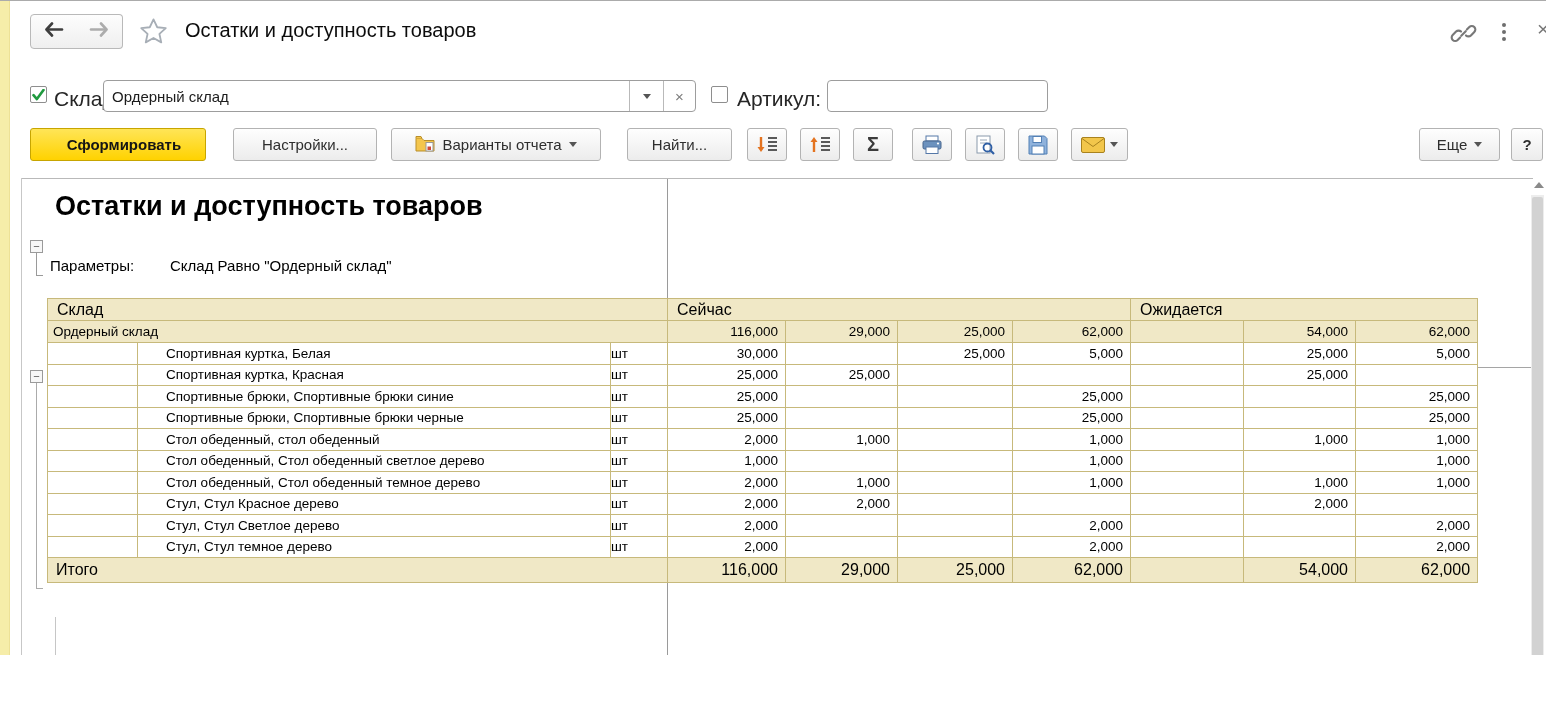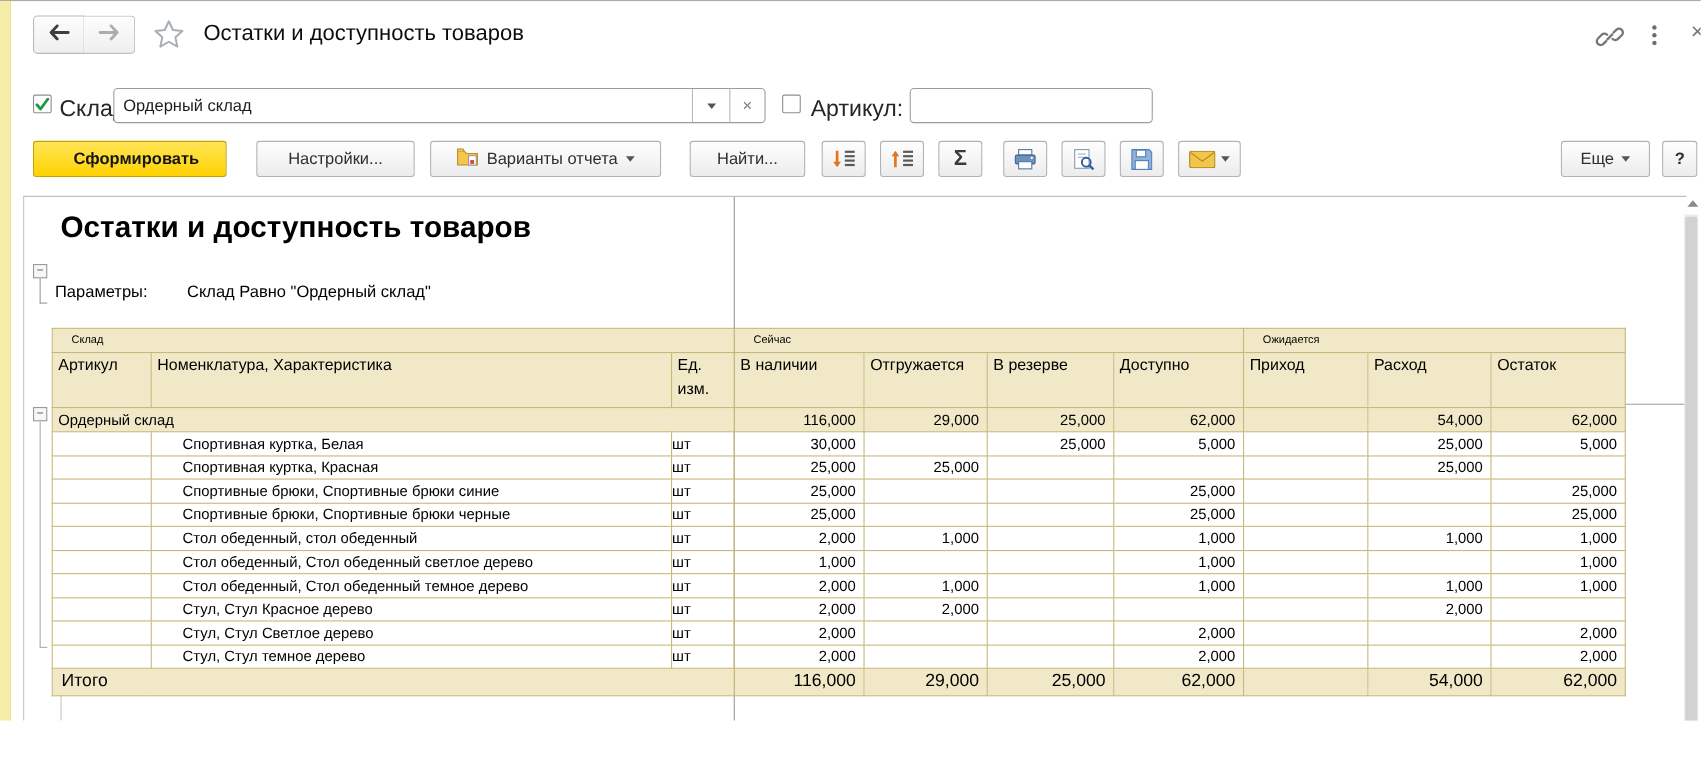--- a/index.html
+++ b/index.html
@@ -63,21 +63,21 @@
   #params-box{left:30px;top:239px;}
   #params-bracket{left:36px;top:252px;width:7px;height:23px;border-left:1px solid #9A9A9A;border-bottom:1px solid #9A9A9A;}
   #params-label{left:50px;top:256px;font-size:15px;color:#000;}
   #params-value{left:170px;top:256px;font-size:15px;color:#000;}
   #group-box{left:30px;top:369px;}
   #group-bracket{left:36px;top:382px;width:7px;height:206px;border-left:1px solid #ABABAB;border-bottom:1px solid #ABABAB;}
   
   #tbl-wrap{left:47px;top:297px;}
   table{border-collapse:collapse;table-layout:fixed;width:1430px;}
   td{border:1px solid #C7B97B;overflow:hidden;white-space:nowrap;color:#000;padding:0;}
-  .gh{background:#F0E8C6;height:21px;font-size:10px;padding-left:17px;margin-left:8px;}
+  .gh{background:#F0E8C6;height:21px;font-size:16px;padding-left:9px;margin-left:8px;}
   .ch{background:#F0E8C6;height:48px;vertical-align:top;font-size:14.5px;padding:1px 3px 0 5px;white-space:normal;line-height:1.5;}
   tr.grow td{height:21px;font-size:13.5px;}
   tr.drow td{height:20.5px;font-size:13.5px;}
   tr.trow td{height:24px;font-size:16px;}
   .gname{background:#F0E8C6;padding-left:5px;}
   .gbg{background:#F0E8C6;}
   .num{text-align:right;padding-right:7px;}
   .iname{padding-left:28px;}
   .unit{padding-left:0;}
   .tname{background:#F0E8C6;padding-left:8px;}
@@ -255,32 +255,20 @@
         <col style="width:113px">
           <col style="width:112px">
           <col style="width:122px">
       </colgroup>
       <tbody>
           <tr>
             <td colspan="3" class="gh">Склад</td>
             <td colspan="4" class="gh">Сейчас</td>
             <td colspan="3" class="gh">Ожидается</td>
           </tr>
-          <tr>
-            <td class="ch">Артикул</td>
-            <td class="ch">Номенклатура, Характеристика</td>
-            <td class="ch">Ед. изм.</td>
-            <td class="ch">В наличии</td>
-            <td class="ch">Отгружается</td>
-            <td class="ch">В резерве</td>
-            <td class="ch">Доступно</td>
-            <td class="ch">Приход</td>
-            <td class="ch">Расход</td>
-            <td class="ch">Остаток</td>
-          </tr>
           <tr class="grow">
             <td colspan="3" class="gname">Ордерный склад</td>
             <td class="num gbg">116,000</td>
             <td class="num gbg">29,000</td>
             <td class="num gbg">25,000</td>
             <td class="num gbg">62,000</td>
             <td class="num gbg"></td>
             <td class="num gbg">54,000</td>
             <td class="num gbg">62,000</td>
           </tr>

